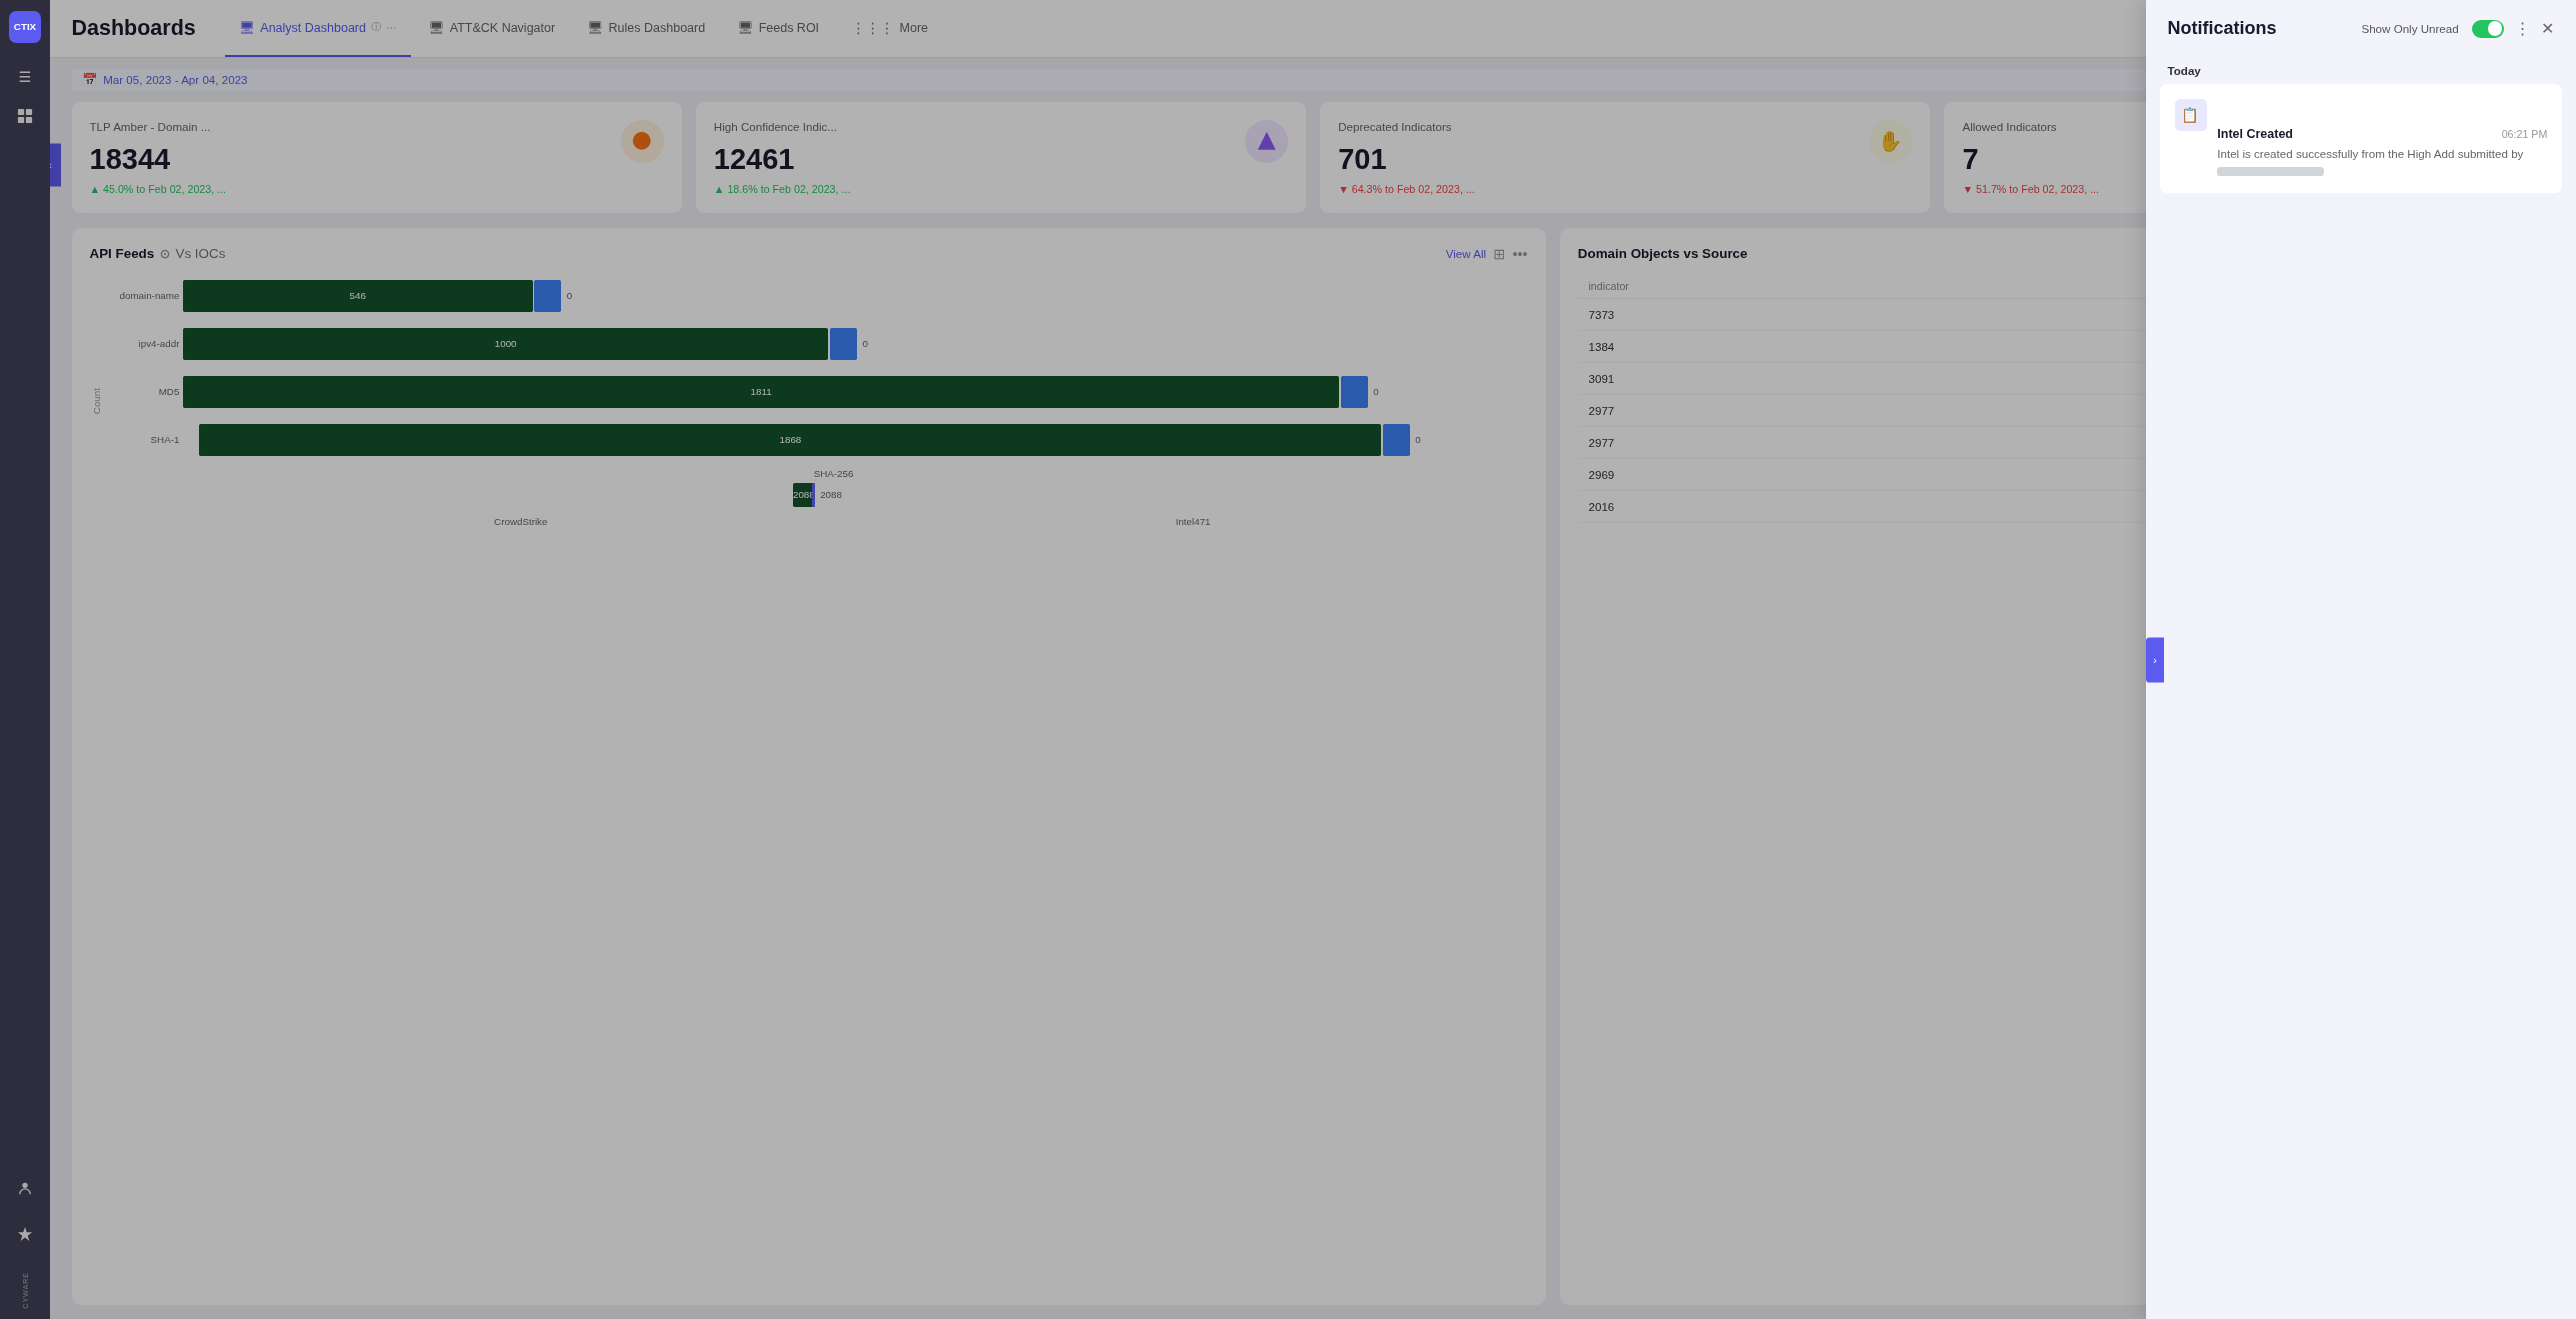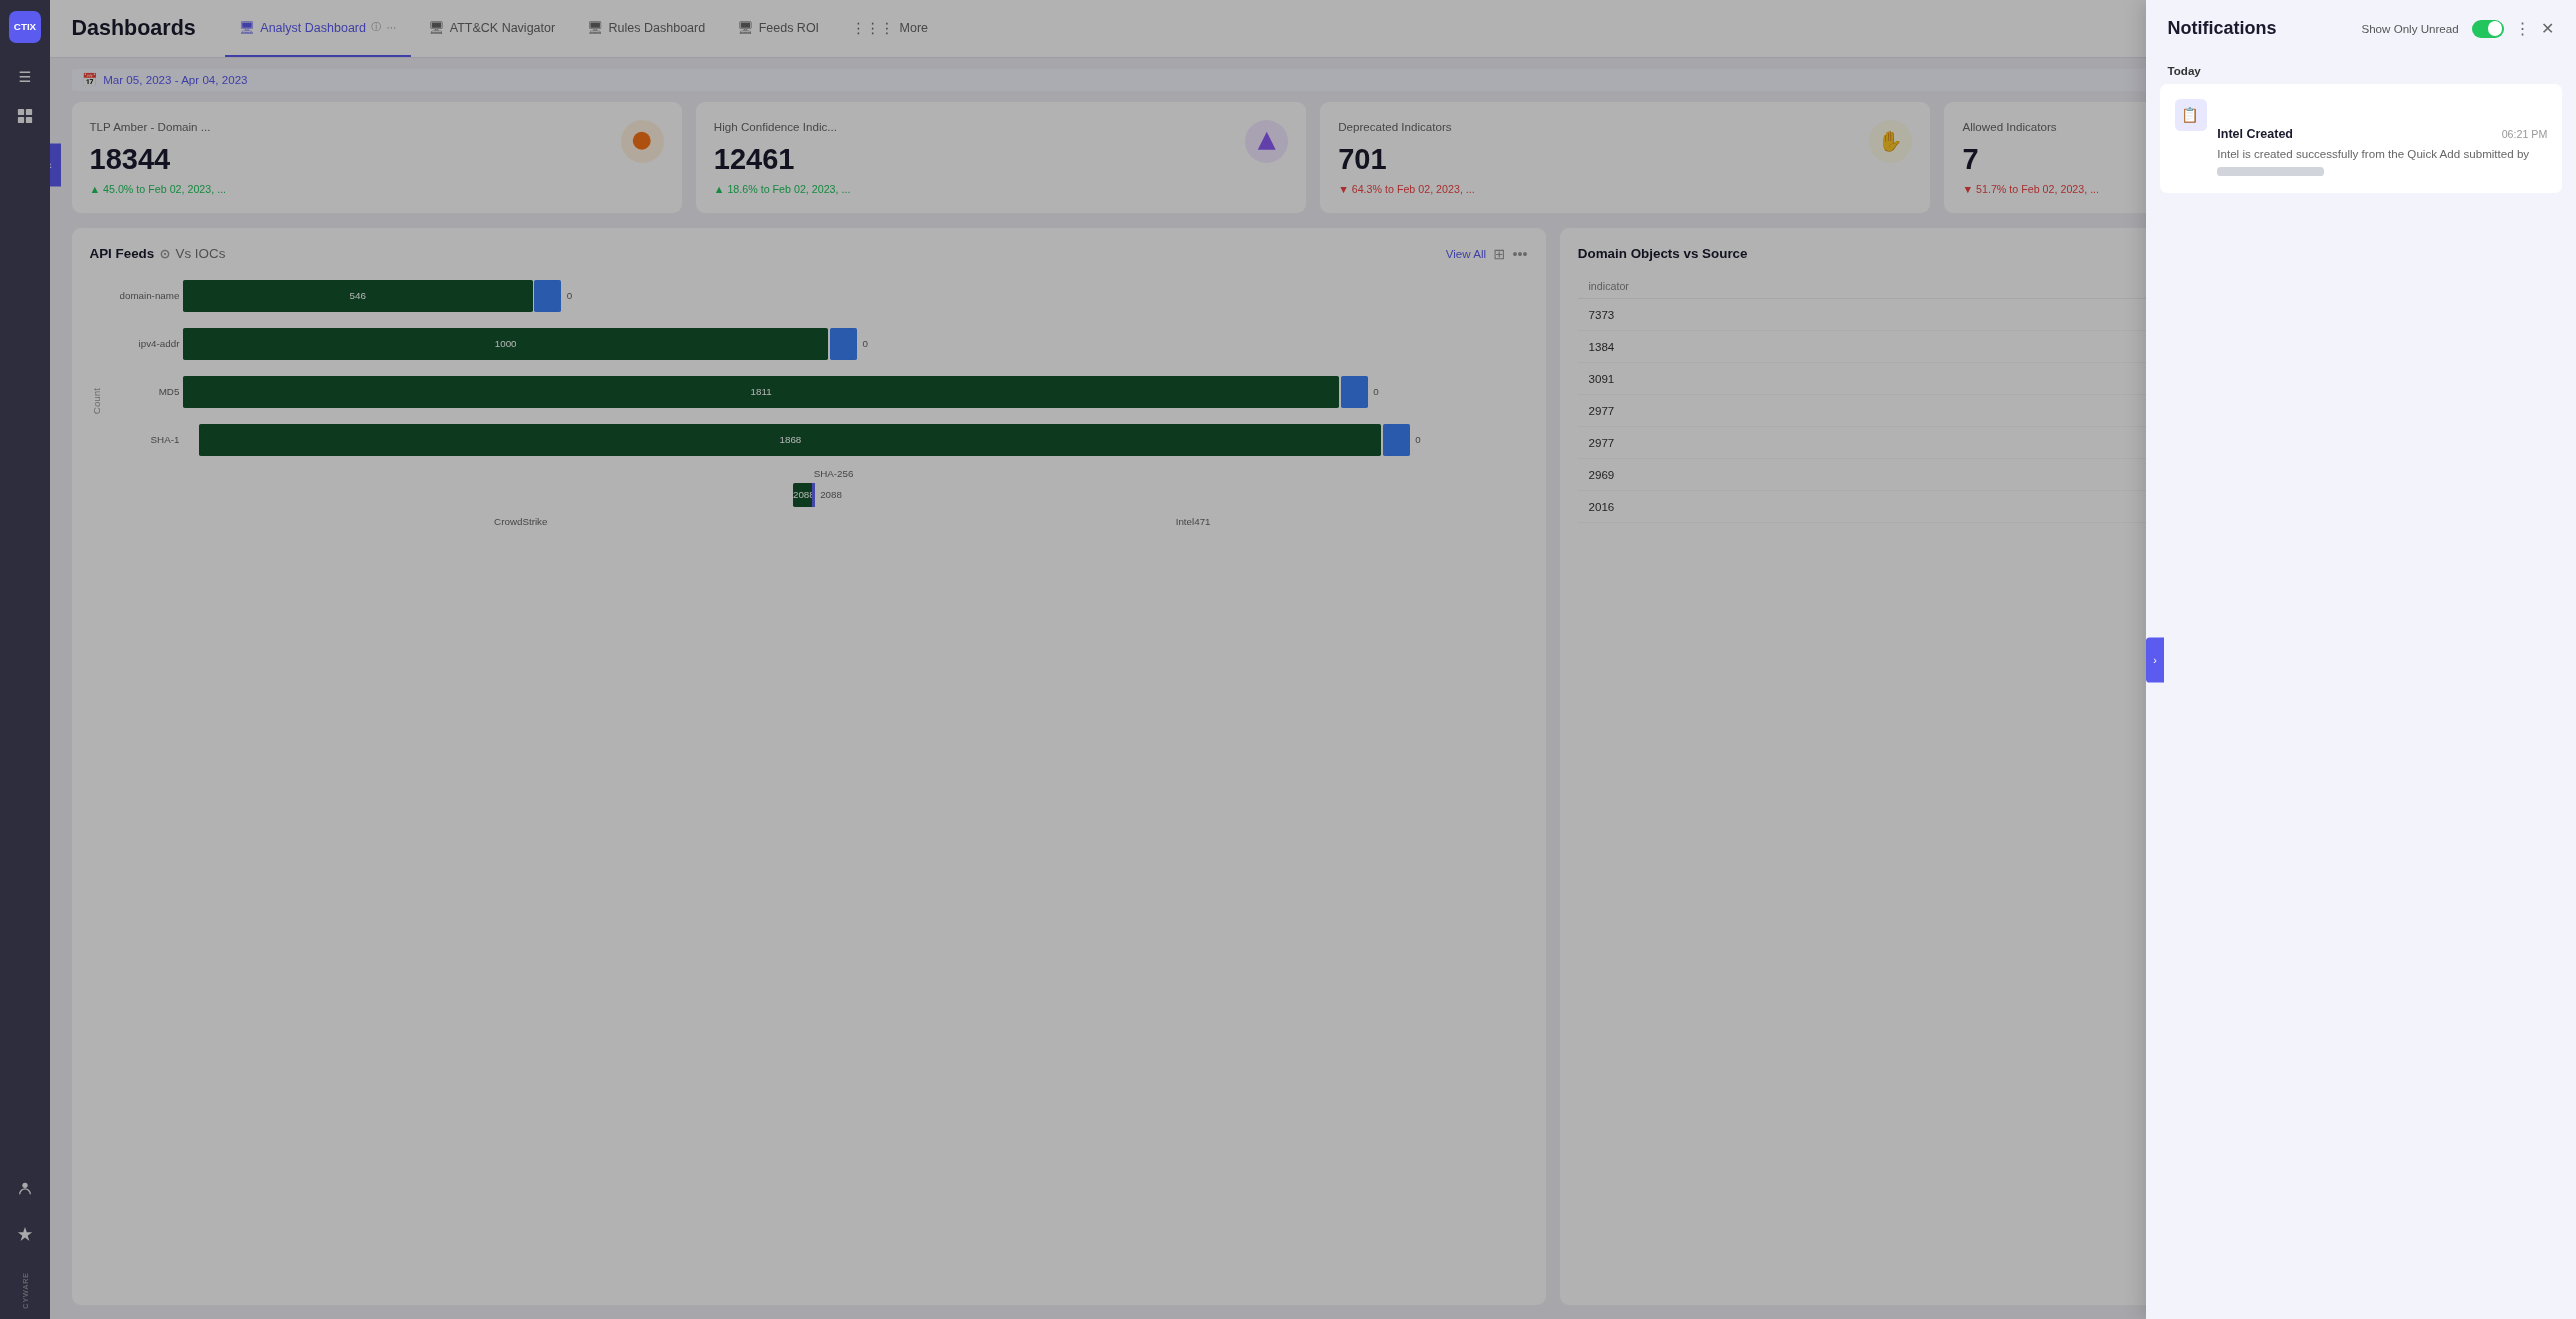--- a/index.html
+++ b/index.html
@@ -674,21 +674,21 @@
     </div>
     <div class="notif-section-label">Today</div>
     <div class="notif-item">
       <div class="notif-item-icon">📋</div>
       <div class="notif-item-content">
         <div class="notif-item-header">
           <span class="notif-item-title">Intel Created</span>
           <span class="notif-item-time">06:21 PM</span>
         </div>
         <div class="notif-item-text">
-          <span>Intel is created successfully from the Quick Add submitted by</span>
+          <span>Intel is created successfully from the High Add submitted by</span>
           <span class="notif-redacted"></span>
         </div>
       </div>
     </div>
   </div>
 
 </div>
 
 
 </body></html>

